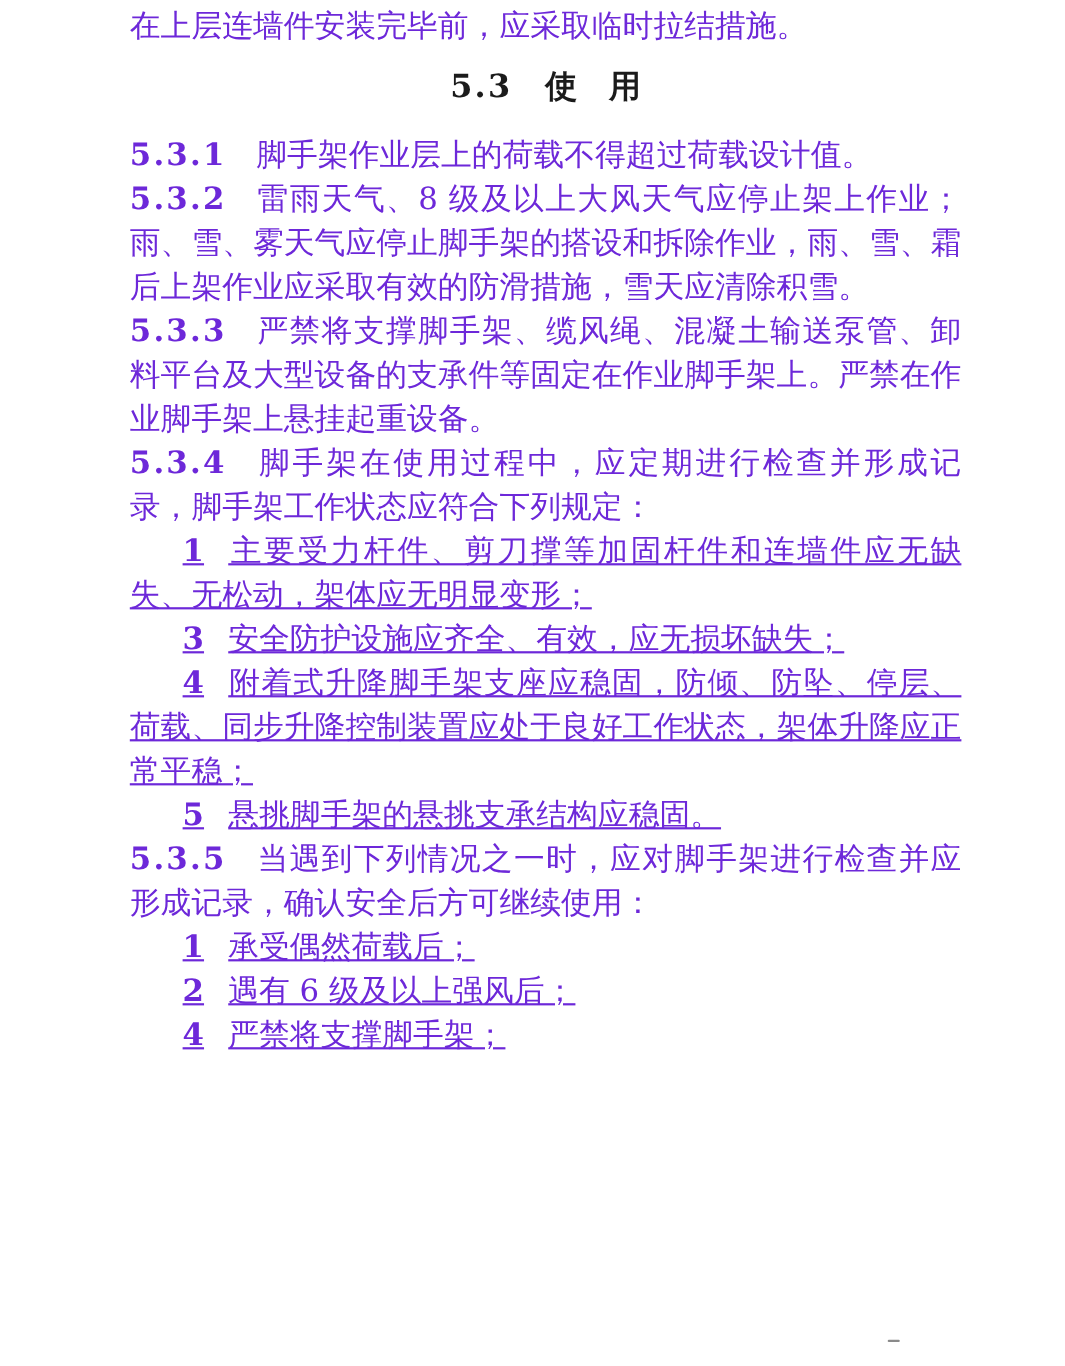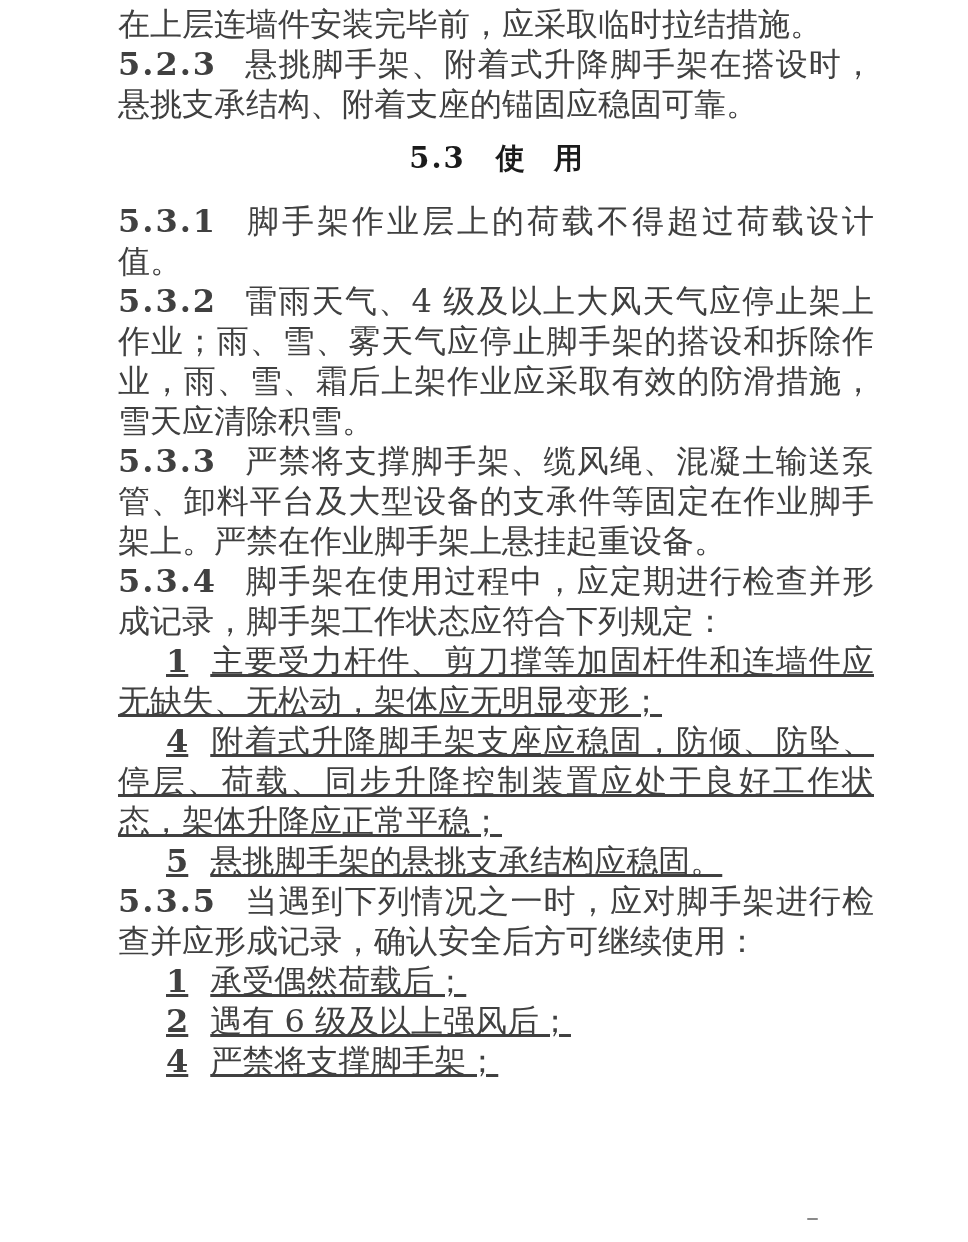--- a/index.html
+++ b/index.html
@@ -12,24 +12,24 @@
     font-family: "DejaVu Serif", "Liberation Serif", serif;
     color: #1b1b1b;
   }
   .page {
     position: absolute;
     left: 118px;
     top: 4px;
     width: 756px;
   }
   .para {
-    font-size: 32px;
+    font-size: 28px;
     line-height: 40px;
     text-align: justify;
-    color: #404040;
+    color: #6d28d9;
   }
   .clause-num {
     font-weight: bold;
     letter-spacing: 2px;
     margin-right: 27px;
     white-space: nowrap;
   }
   .item {
     text-indent: 48px;
     text-decoration: underline;
@@ -60,36 +60,36 @@
     border-radius: 1px;
   }
 </style>
 </head>
 <body>
 
 <div class="page">
 
   <p class="para"><span>在上层连墙件安装完毕前，应采取临时拉结措施。</span></p>
 
-  <p class="para"><span class="clause-num">5.2.3</span><span>悬挑脚手架、附着式升降脚手架在搭设时，悬挑支承结构、附着支座的锚固应稳固可靠。</span></p>
 
 
   <h2 class="section-heading"><span class="heading-num">5.3</span><span>使　用</span></h2>
 
   <p class="para"><span class="clause-num">5.3.1</span><span>脚手架作业层上的荷载不得超过荷载设计值。</span></p>
 
-  <p class="para"><span class="clause-num">5.3.2</span><span>雷雨天气、4 级及以上大风天气应停止架上作业；雨、雪、雾天气应停止脚手架的搭设和拆除作业，雨、雪、霜后上架作业应采取有效的防滑措施，雪天应清除积雪。</span></p>
+  <p class="para"><span class="clause-num">5.3.2</span><span>雷雨天气、8 级及以上大风天气应停止架上作业；雨、雪、雾天气应停止脚手架的搭设和拆除作业，雨、雪、霜后上架作业应采取有效的防滑措施，雪天应清除积雪。</span></p>
 
   <p class="para"><span class="clause-num">5.3.3</span><span>严禁将支撑脚手架、缆风绳、混凝土输送泵管、卸料平台及大型设备的支承件等固定在作业脚手架上。严禁在作业脚手架上悬挂起重设备。</span></p>
 
   <p class="para"><span class="clause-num">5.3.4</span><span>脚手架在使用过程中，应定期进行检查并形成记录，脚手架工作状态应符合下列规定：</span></p>
 
   <p class="para item"><span class="item-num">1</span><span>主要受力杆件、剪刀撑等加固杆件和连墙件应无缺失、无松动，架体应无明显变形；</span></p>
 
 
+  <p class="para item"><span class="item-num">3</span><span>安全防护设施应齐全、有效，应无损坏缺失；</span></p>
 
   <p class="para item"><span class="item-num">4</span><span>附着式升降脚手架支座应稳固，防倾、防坠、停层、荷载、同步升降控制装置应处于良好工作状态，架体升降应正常平稳；</span></p>
 
   <p class="para item"><span class="item-num">5</span><span>悬挑脚手架的悬挑支承结构应稳固。</span></p>
 
   <p class="para"><span class="clause-num">5.3.5</span><span>当遇到下列情况之一时，应对脚手架进行检查并应形成记录，确认安全后方可继续使用：</span></p>
 
   <p class="para item"><span class="item-num">1</span><span>承受偶然荷载后；</span></p>
 
   <p class="para item"><span class="item-num">2</span><span>遇有 6 级及以上强风后；</span></p>

